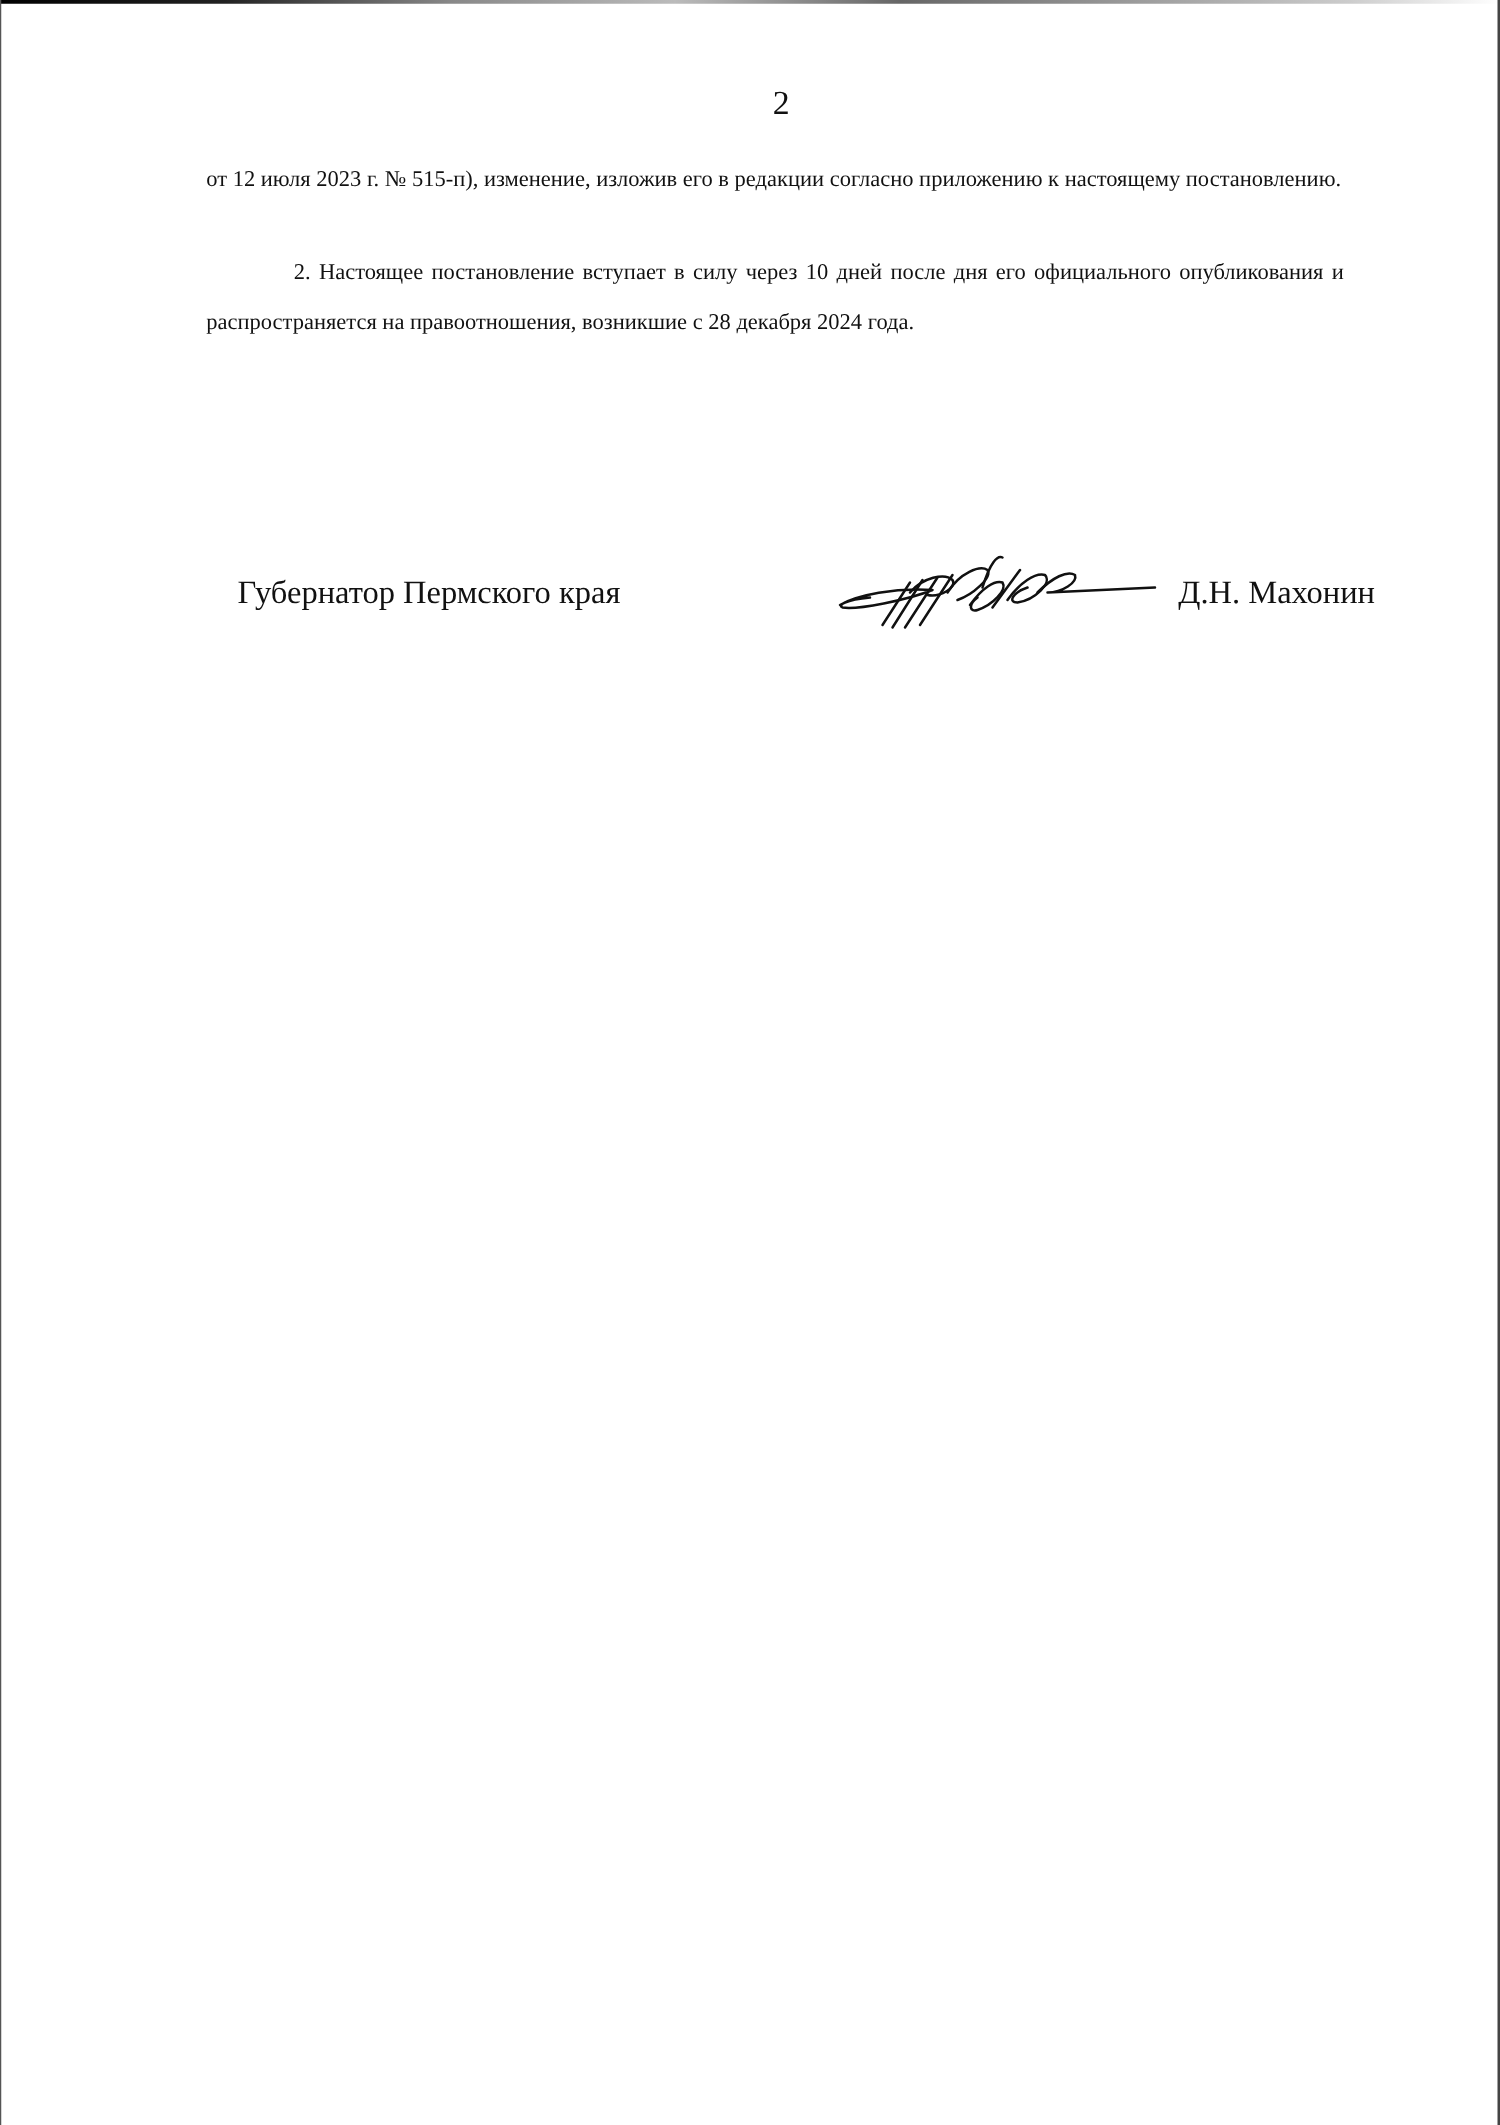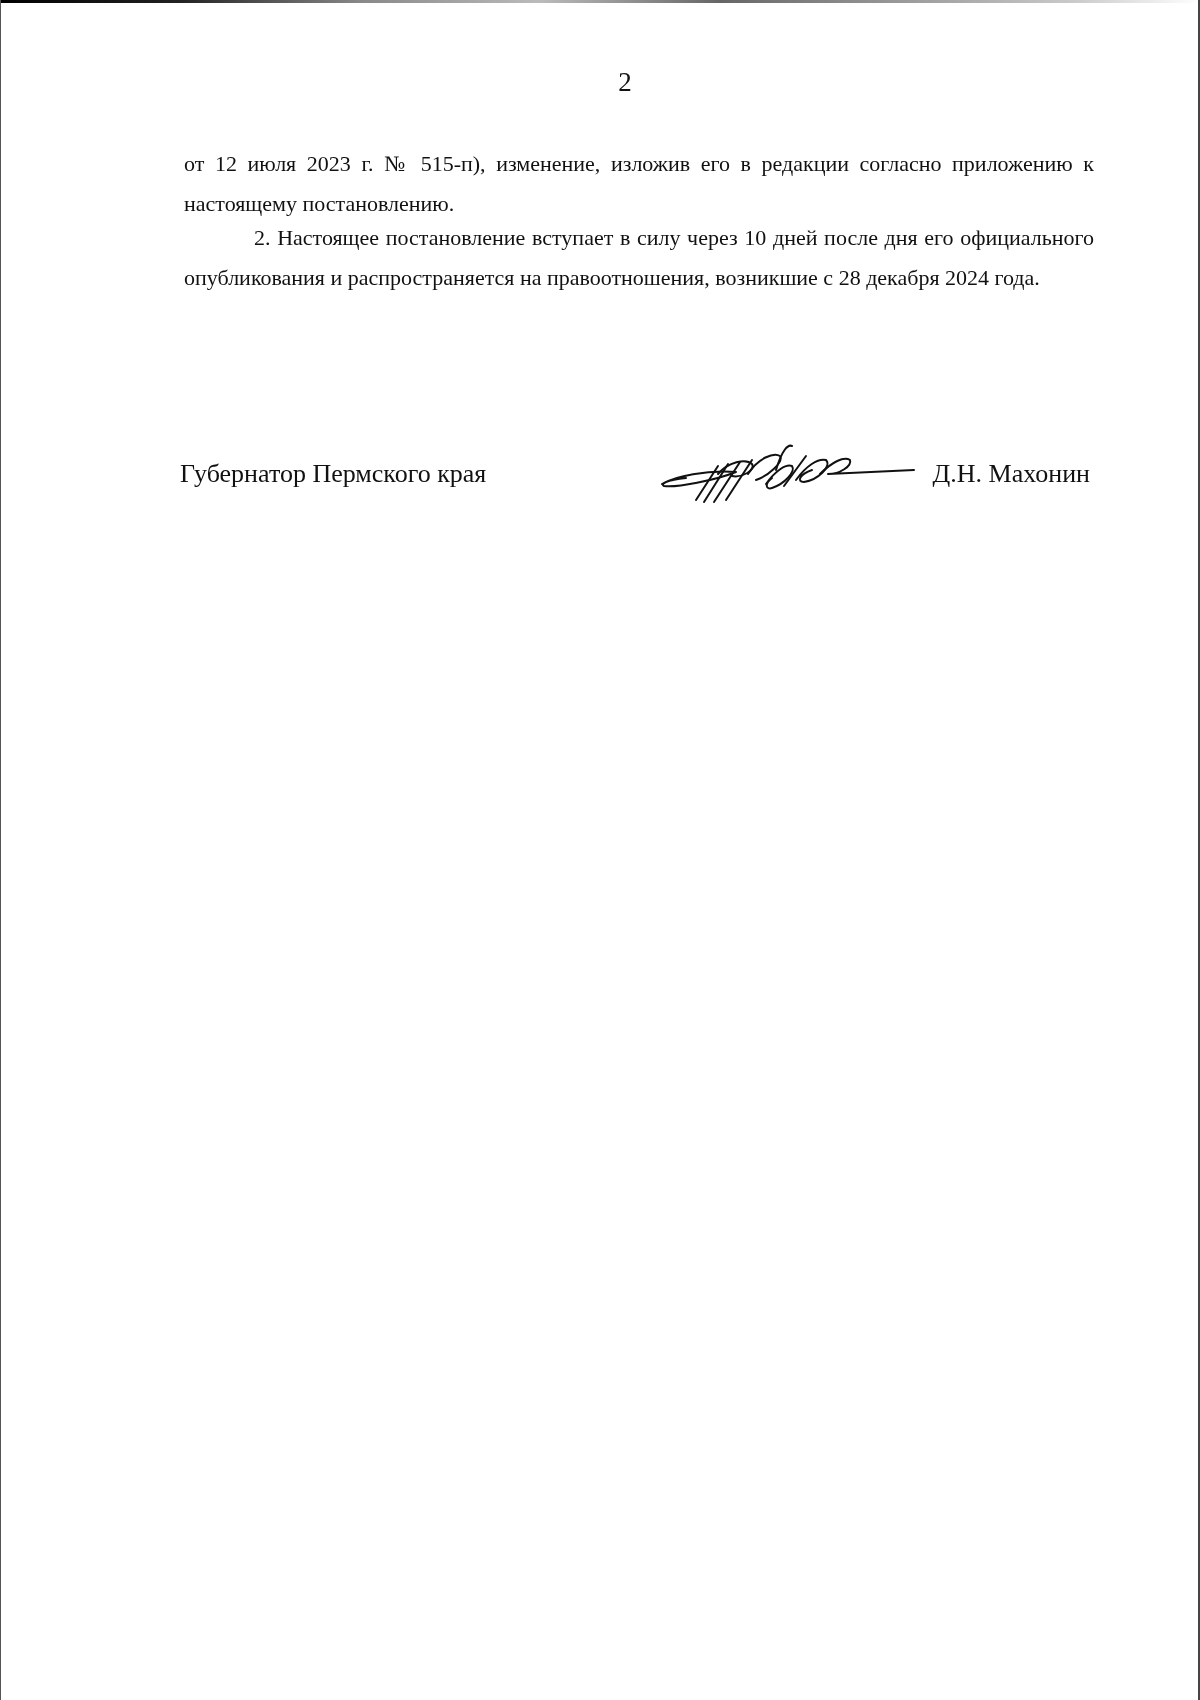--- a/index.html
+++ b/index.html
@@ -37,34 +37,33 @@
       position: absolute;
       top: 66px;
       left: 0;
       width: 1250px;
       text-align: center;
       font-size: 27px;
       line-height: 32px;
     }
     .body-text {
       position: absolute;
-      left: 184px;
+      left: 165px;
       width: 910px;
-      font-size: 22px;
+      font-size: 18px;
       line-height: 39.5px;
       text-align: justify;
-      margin-top: 20px;
     }
     .para1 { top: 124px; }
     .para2 { top: 198px; text-indent: 70px; }
     .para p { margin: 0; }
     .signature-row {
       position: absolute;
       top: 446px;
-      left: 180px;
+      left: 190px;
       width: 910px;
       height: 60px;
       font-size: 26px;
       line-height: 32px;
     }
     .signer-title {
       position: absolute;
       left: 0;
       top: 12px;
     }

